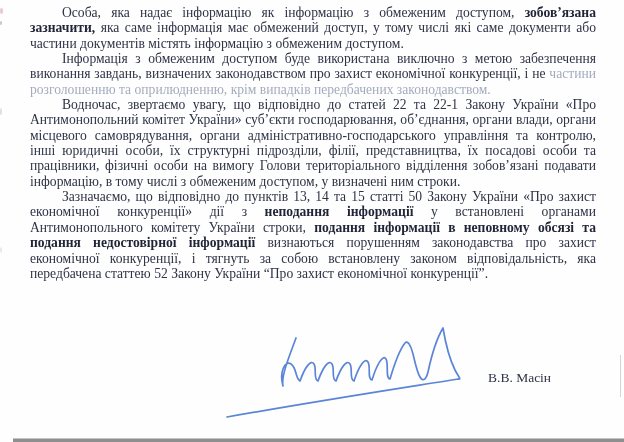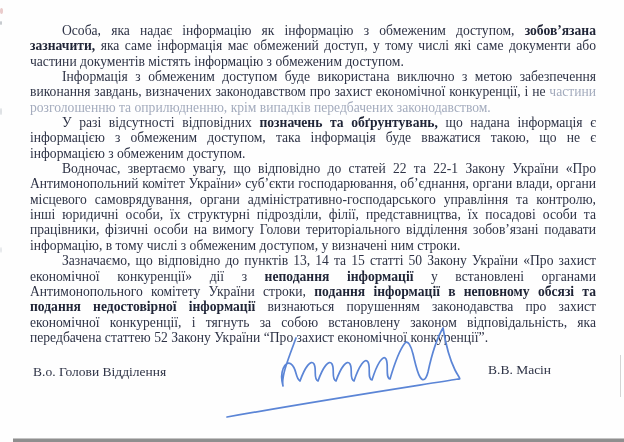--- a/index.html
+++ b/index.html
@@ -2,35 +2,35 @@
 <html lang="uk" style="--text: #2e3346; --text-bold: #1f2436; --text-faded: #a3abbd; --ink: #5b85d6; --scan-edge: #8f8f8f; --page-bg: #fefefe;"><head>
 <meta charset="utf-8">
 <style>
   html,body{margin:0;padding:0;}
   body{
     width:624px;height:442px;position:relative;overflow:hidden;
     background:var(--page-bg,#fff);
     font-family:"Liberation Serif","DejaVu Serif",serif;
   }
   .doc-text{
-    position:absolute;left:30px;top:23px;width:566px;
+    position:absolute;left:30px;top:5px;width:566px;
     color:var(--text,#2e3346);
     font-size:13.6px;line-height:15.35px;
     text-align:justify;
   }
   .doc-text p{margin:0;text-indent:32px;}
   .seg-bold{font-weight:bold;color:var(--text-bold,#1f2436);}
   .seg-faded{color:var(--text-faded,#a3abbd);}
   .sig-row{position:absolute;left:0;top:362px;width:624px;height:60px;}
   .sig-role{
     position:absolute;left:33px;top:2px;
     font-size:13.5px;color:var(--text,#2e3346);
   }
   .sig-name{
-    position:absolute;left:488px;top:0;
+    position:absolute;left:488px;top:8px;
     font-size:13.5px;color:var(--text,#2e3346);
   }
   .sig-svg{position:absolute;left:215px;top:310px;width:260px;height:115px;}
   .sig-svg path{
     fill:none;stroke:var(--ink,#5b85d6);
     stroke-width:1.7;stroke-linecap:round;stroke-linejoin:round;
   }
   .scan-bottom{
     position:absolute;left:13px;right:0;bottom:0;height:3px;
     background:var(--scan-edge,#8f8f8f);border-top:1px solid #c4c4c4;
@@ -46,21 +46,20 @@
   .speck-4{left:0;top:247px;width:2px;height:6px;background:#c3c8cf;opacity:.4;}
 </style>
 </head>
 <body>
 
 <main>
 
   <section class="doc-text" id="doc-text">
       <p><span>Особа, яка надає інформацію як інформацію з обмеженим доступом, </span><span class="seg-bold">зобов’язана зазначити,</span><span> яка саме інформація має обмежений доступ, у тому числі які саме документи або частини документів містять інформацію з обмеженим доступом.</span></p>
       <p><span>Інформація з обмеженим доступом буде використана виключно з метою забезпечення виконання завдань, визначених законодавством про захист економічної конкуренції, і не </span><span class="seg-faded">частини розголошенню та оприлюдненню, крім випадків передбачених законодавством.</span></p>
-      <p><span>У разі відсутності відповідних </span><span class="seg-bold">позначень та обґрунтувань,</span><span> що надана інформація є інформацією з обмеженим доступом, така інформація буде вважатися такою, що не є інформацією з обмеженим доступом.</span></p>
       <p><span>Водночас, звертаємо увагу, що відповідно до статей 22 та 22-1 Закону України «Про Антимонопольний комітет України» суб’єкти господарювання, об’єднання, органи влади, органи місцевого самоврядування, органи адміністративно-господарського управління та контролю, інші юридичні особи, їх структурні підрозділи, філії, представництва, їх посадові особи та працівники, фізичні особи на вимогу Голови територіального відділення зобов’язані подавати інформацію, в тому числі з обмеженим доступом, у визначені ним строки.</span></p>
       <p><span>Зазначаємо, що відповідно до пунктів 13, 14 та 15 статті 50 Закону України «Про захист економічної конкуренції» дії з </span><span class="seg-bold">неподання інформації</span><span> у встановлені органами Антимонопольного комітету України строки, </span><span class="seg-bold">подання інформації в неповному обсязі та подання недостовірної інформації</span><span> визнаються порушенням законодавства про захист економічної конкуренції, і тягнуть за собою встановлену законом відповідальність, яка передбачена статтею 52 Закону України “Про захист економічної конкуренції”.</span></p>
     </section>
 
   <svg class="sig-svg" viewBox="0 0 260 115" aria-hidden="true">
     <path d="M 81 28
              C 74 47 66 66 68 76
              C 64 62 70 50 76 54
              C 82 58 80 68 85 71
              C 90 57 96 49 99 54
@@ -77,21 +76,20 @@
              C 193 30 196 36 198 44
              C 200 52 202 62 205 67
              C 208 72 211 70 213 62
              C 216 48 222 28 228 18
              C 230 30 234 48 240 60
              C 243 66 247 70 243 69
              C 200 76 120 88 12 107"></path>
   </svg>
 
   <div class="sig-row">
-    <span class="sig-role">В.о. Голови Відділення</span>
     <span class="sig-name">В.В. Масін</span>
   </div>
 
   <div class="speck speck-1"></div>
   <div class="speck speck-2"></div>
   <div class="speck speck-3"></div>
   <div class="speck speck-4"></div>
   <div class="scan-right"></div>
   <div class="scan-bottom"></div>
 

